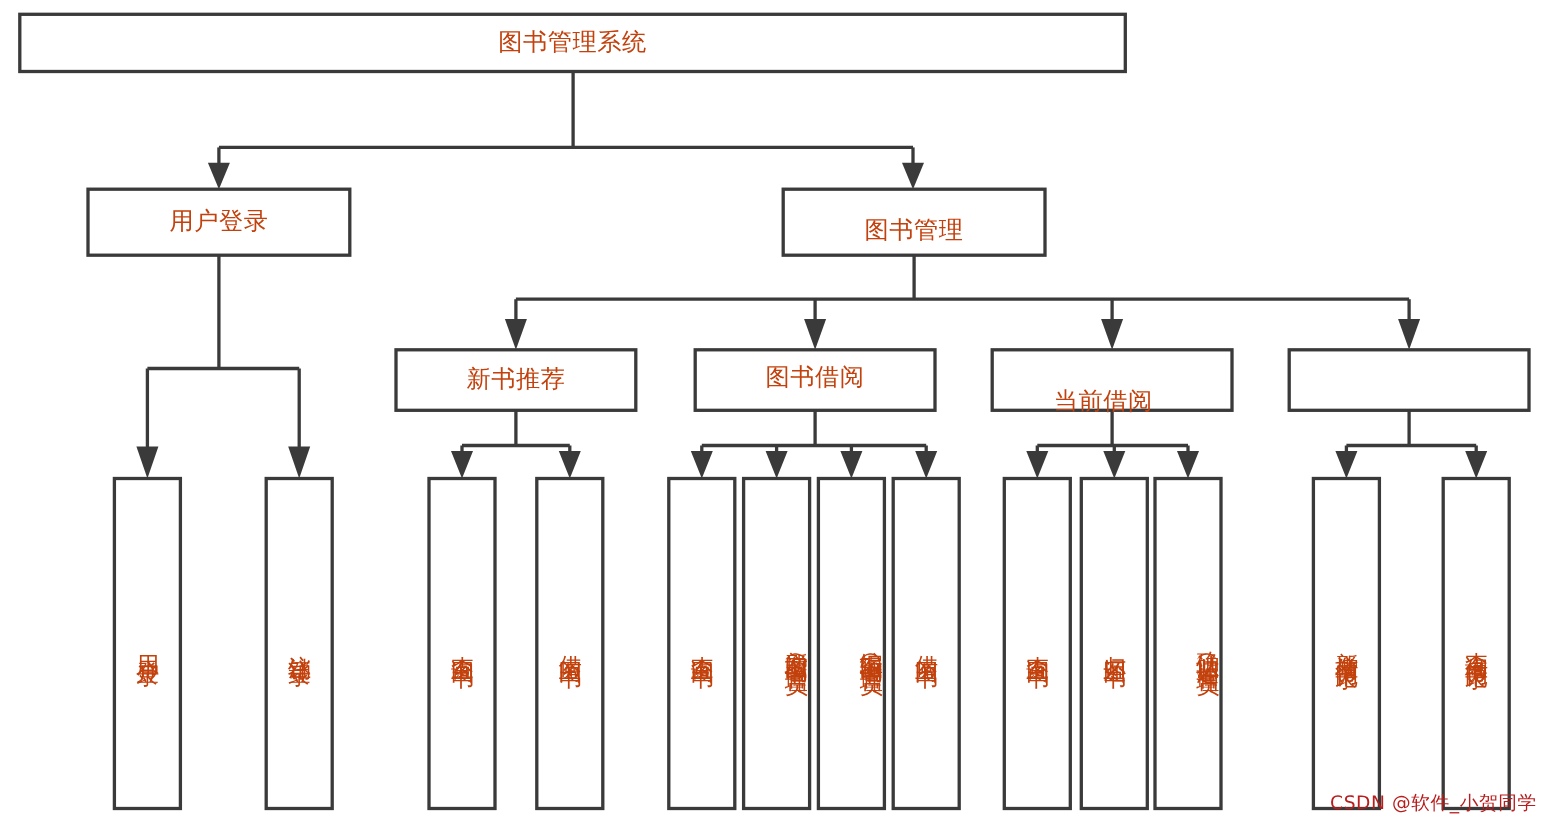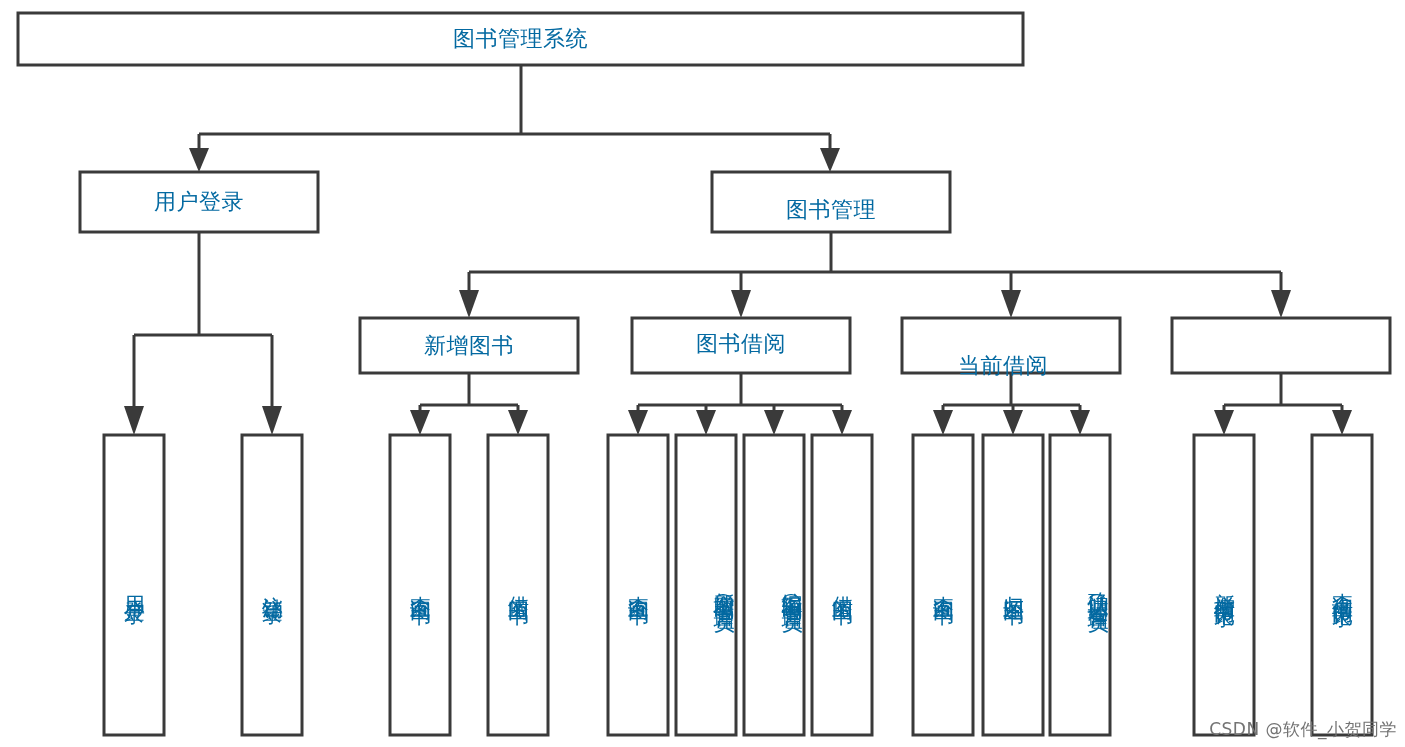--- a/index.html
+++ b/index.html
@@ -38,21 +38,21 @@
   }
   .arrow-head {
     fill: #3a3a3a;
     stroke: none;
   }
   .node-label {
     position: absolute;
     display: flex;
     align-items: center;
     justify-content: center;
-    color: #0369a1;
+    color: #c2410c;
     font-family: "DejaVu Sans", "Liberation Sans", sans-serif;
     font-size: 22px;
     line-height: 1.18;
     letter-spacing: 0.5px;
     white-space: nowrap;
     pointer-events: none;
   }
   .node-label.vertical {
     writing-mode: vertical-rl;
     text-orientation: upright;
@@ -64,21 +64,21 @@
   }
   .node-label.vertical.mid {
     align-items: center;
     padding-top: 0;
   }
   .watermark {
     position: absolute;
     right: 8px;
     bottom: 6px;
     font-size: 17px;
-    color: #737373;
+    color: #b91c1c;
     font-family: "DejaVu Sans", "Liberation Sans", sans-serif;
     letter-spacing: 0.5px;
     user-select: none;
   }
 </style>
 </head>
 <body>
 
 <div id="diagram-root">
 
@@ -184,21 +184,21 @@
       <polygon class="arrow-head" points="1214,410 1234,410 1224,435"></polygon>
       <polygon class="arrow-head" points="1332,410 1352,410 1342,435"></polygon>
     </g>
   </svg>
 
   <div class="node-label" style="left:18px; top:13px; width:1005px; height:52px;">图书管理系统</div>
 
   <div class="node-label" style="left:80px; top:172px; width:238px; height:60px;">用户登录</div>
   <div class="node-label" style="left:712px; top:172px; width:238px; height:75px;">图书管理</div>
 
-  <div class="node-label" style="left:360px; top:318px; width:218px; height:55px;">新增图书</div>
+  <div class="node-label" style="left:360px; top:318px; width:218px; height:55px;">新书推荐</div>
   <div class="node-label" style="left:632px; top:318px; width:218px; height:51px;">图书借阅</div>
   <div class="node-label" style="left:902px; top:318px; width:202px; height:55px;margin-top:20px;">当前借阅</div>
 
   <div class="node-label vertical mid" style="left:104px; top:435px; width:60px; height:300px;">用户登录</div>
   <div class="node-label vertical mid" style="left:242px; top:435px; width:60px; height:300px;">注销登录</div>
 
   <div class="node-label vertical mid" style="left:390px; top:435px; width:60px; height:300px;">查询图书</div>
   <div class="node-label vertical mid" style="left:488px; top:435px; width:60px; height:300px;">借阅图书</div>
 
   <div class="node-label vertical mid" style="left:608px; top:435px; width:60px; height:300px;">查询图书</div>

